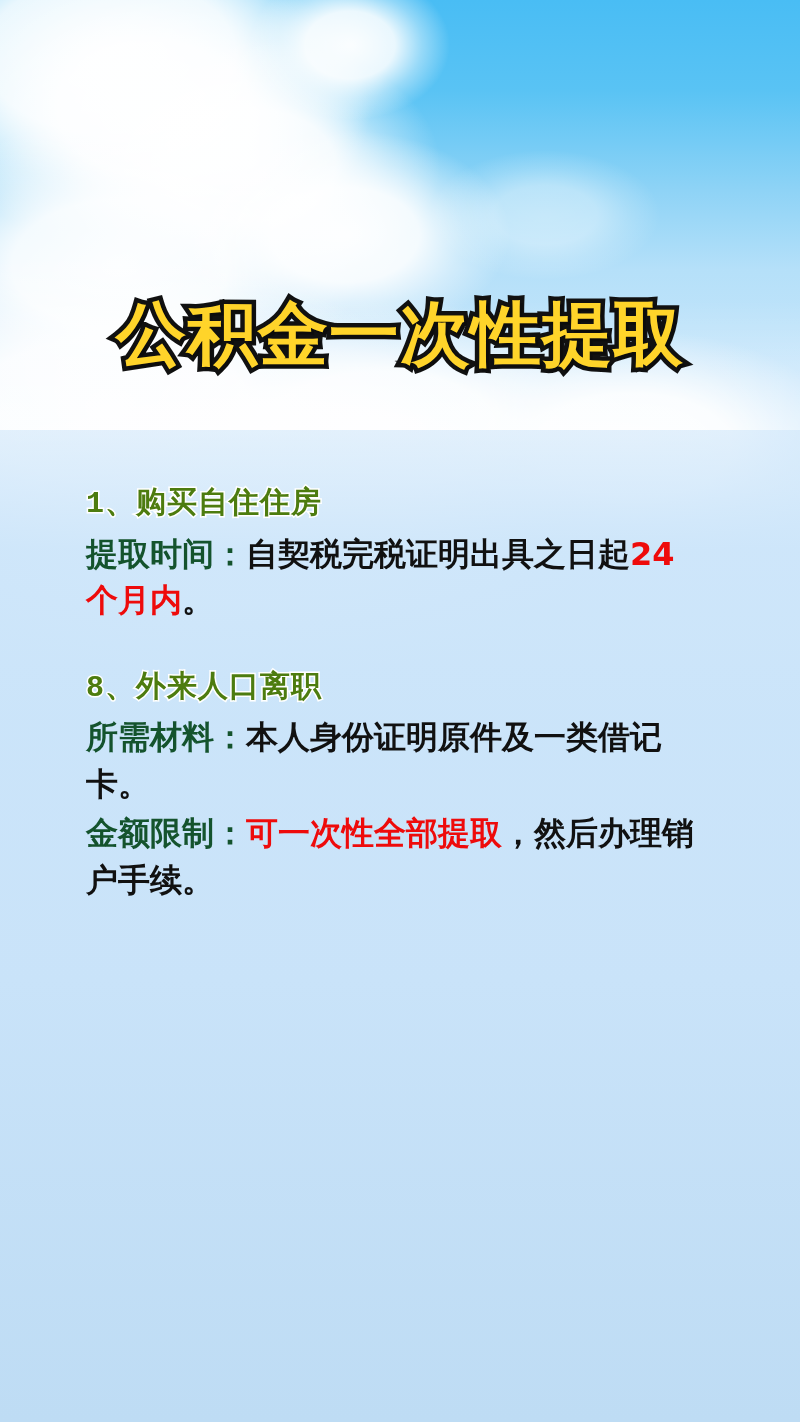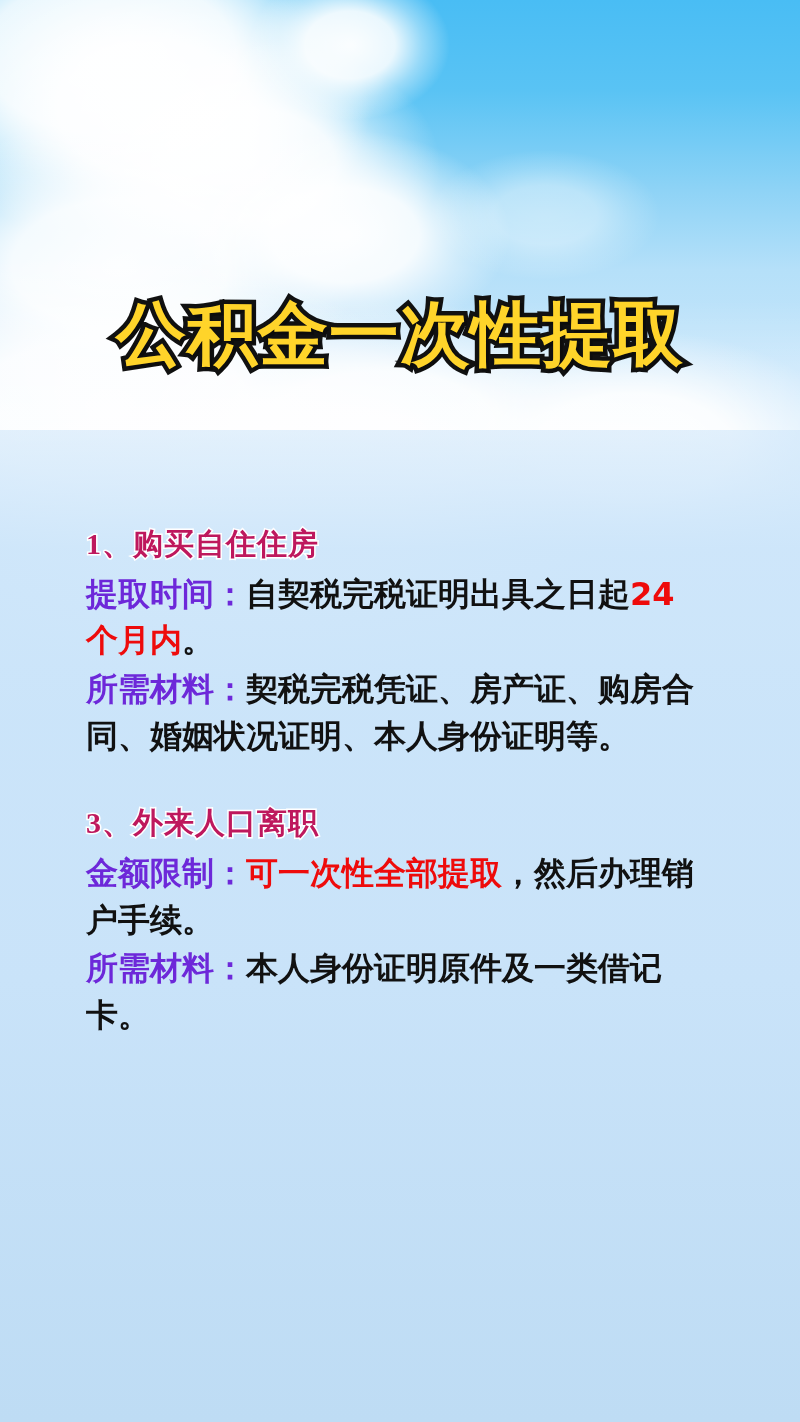--- a/index.html
+++ b/index.html
@@ -94,43 +94,42 @@
     position: absolute;
     left: 86px;
     top: 484px;
     width: 614px;
     z-index: 5;
   }
   .section { margin-bottom: 44px; }
   .section:last-child { margin-bottom: 0; }
 
   .sec-heading {
-    font-family: Liberation Serif, serif;
+    font-family: Liberation Mono, monospace;
     font-size: 30px;
     font-weight: 700;
-    color: #be185d;
+    color: #4d7c0f;
     letter-spacing: 1px;
     line-height: 1.35;
     margin-bottom: 6px;
     -webkit-text-stroke: 3px #ffffff;
     paint-order: stroke fill;
-    margin-top: 40px;
   }
 
   .para {
     font-family: "DejaVu Sans", "Liberation Sans", sans-serif;
     font-size: 32px;
     font-weight: 700;
     line-height: 1.46;
     color: #111111;
     letter-spacing: 0px;
     margin: 0 0 2px 0;
     word-break: break-all;
   }
-  .lbl  { color: #6d28d9; }
+  .lbl  { color: #14532d; }
   .red  { color: #ee0b0b; }
   .blk  { color: #111111; }
 </style>
 </head>
 <body>
 
 <div id="poster">
 
   <div class="sky-base"></div>
 
@@ -149,22 +148,21 @@
   <div class="body-wash"></div>
 
   <div class="title-wrap">
     <div class="poster-title">公积金一次性提取</div>
   </div>
 
   <div class="content">
       <div class="section">
         <div class="sec-heading">1、购买自住住房</div>
         <p class="para"><span class="lbl">提取时间：</span><span class="blk">自契税完税证明出具之日起</span><span class="red">24个月内</span><span class="blk">。</span></p>
-        <p class="para"><span class="lbl">所需材料：</span><span class="blk">契税完税凭证、房产证、购房合同、婚姻状况证明、本人身份证明等。</span></p>
       </div>
       <div class="section">
-        <div class="sec-heading">3、外来人口离职</div>
+        <div class="sec-heading">8、外来人口离职</div>
+        <p class="para"><span class="lbl">所需材料：</span><span class="blk">本人身份证明原件及一类借记卡。</span></p>
         <p class="para"><span class="lbl">金额限制：</span><span class="red">可一次性全部提取</span><span class="blk">，然后办理销户手续。</span></p>
-        <p class="para"><span class="lbl">所需材料：</span><span class="blk">本人身份证明原件及一类借记卡。</span></p>
       </div>
     </div>
 
 </div>
 
 </body></html>

